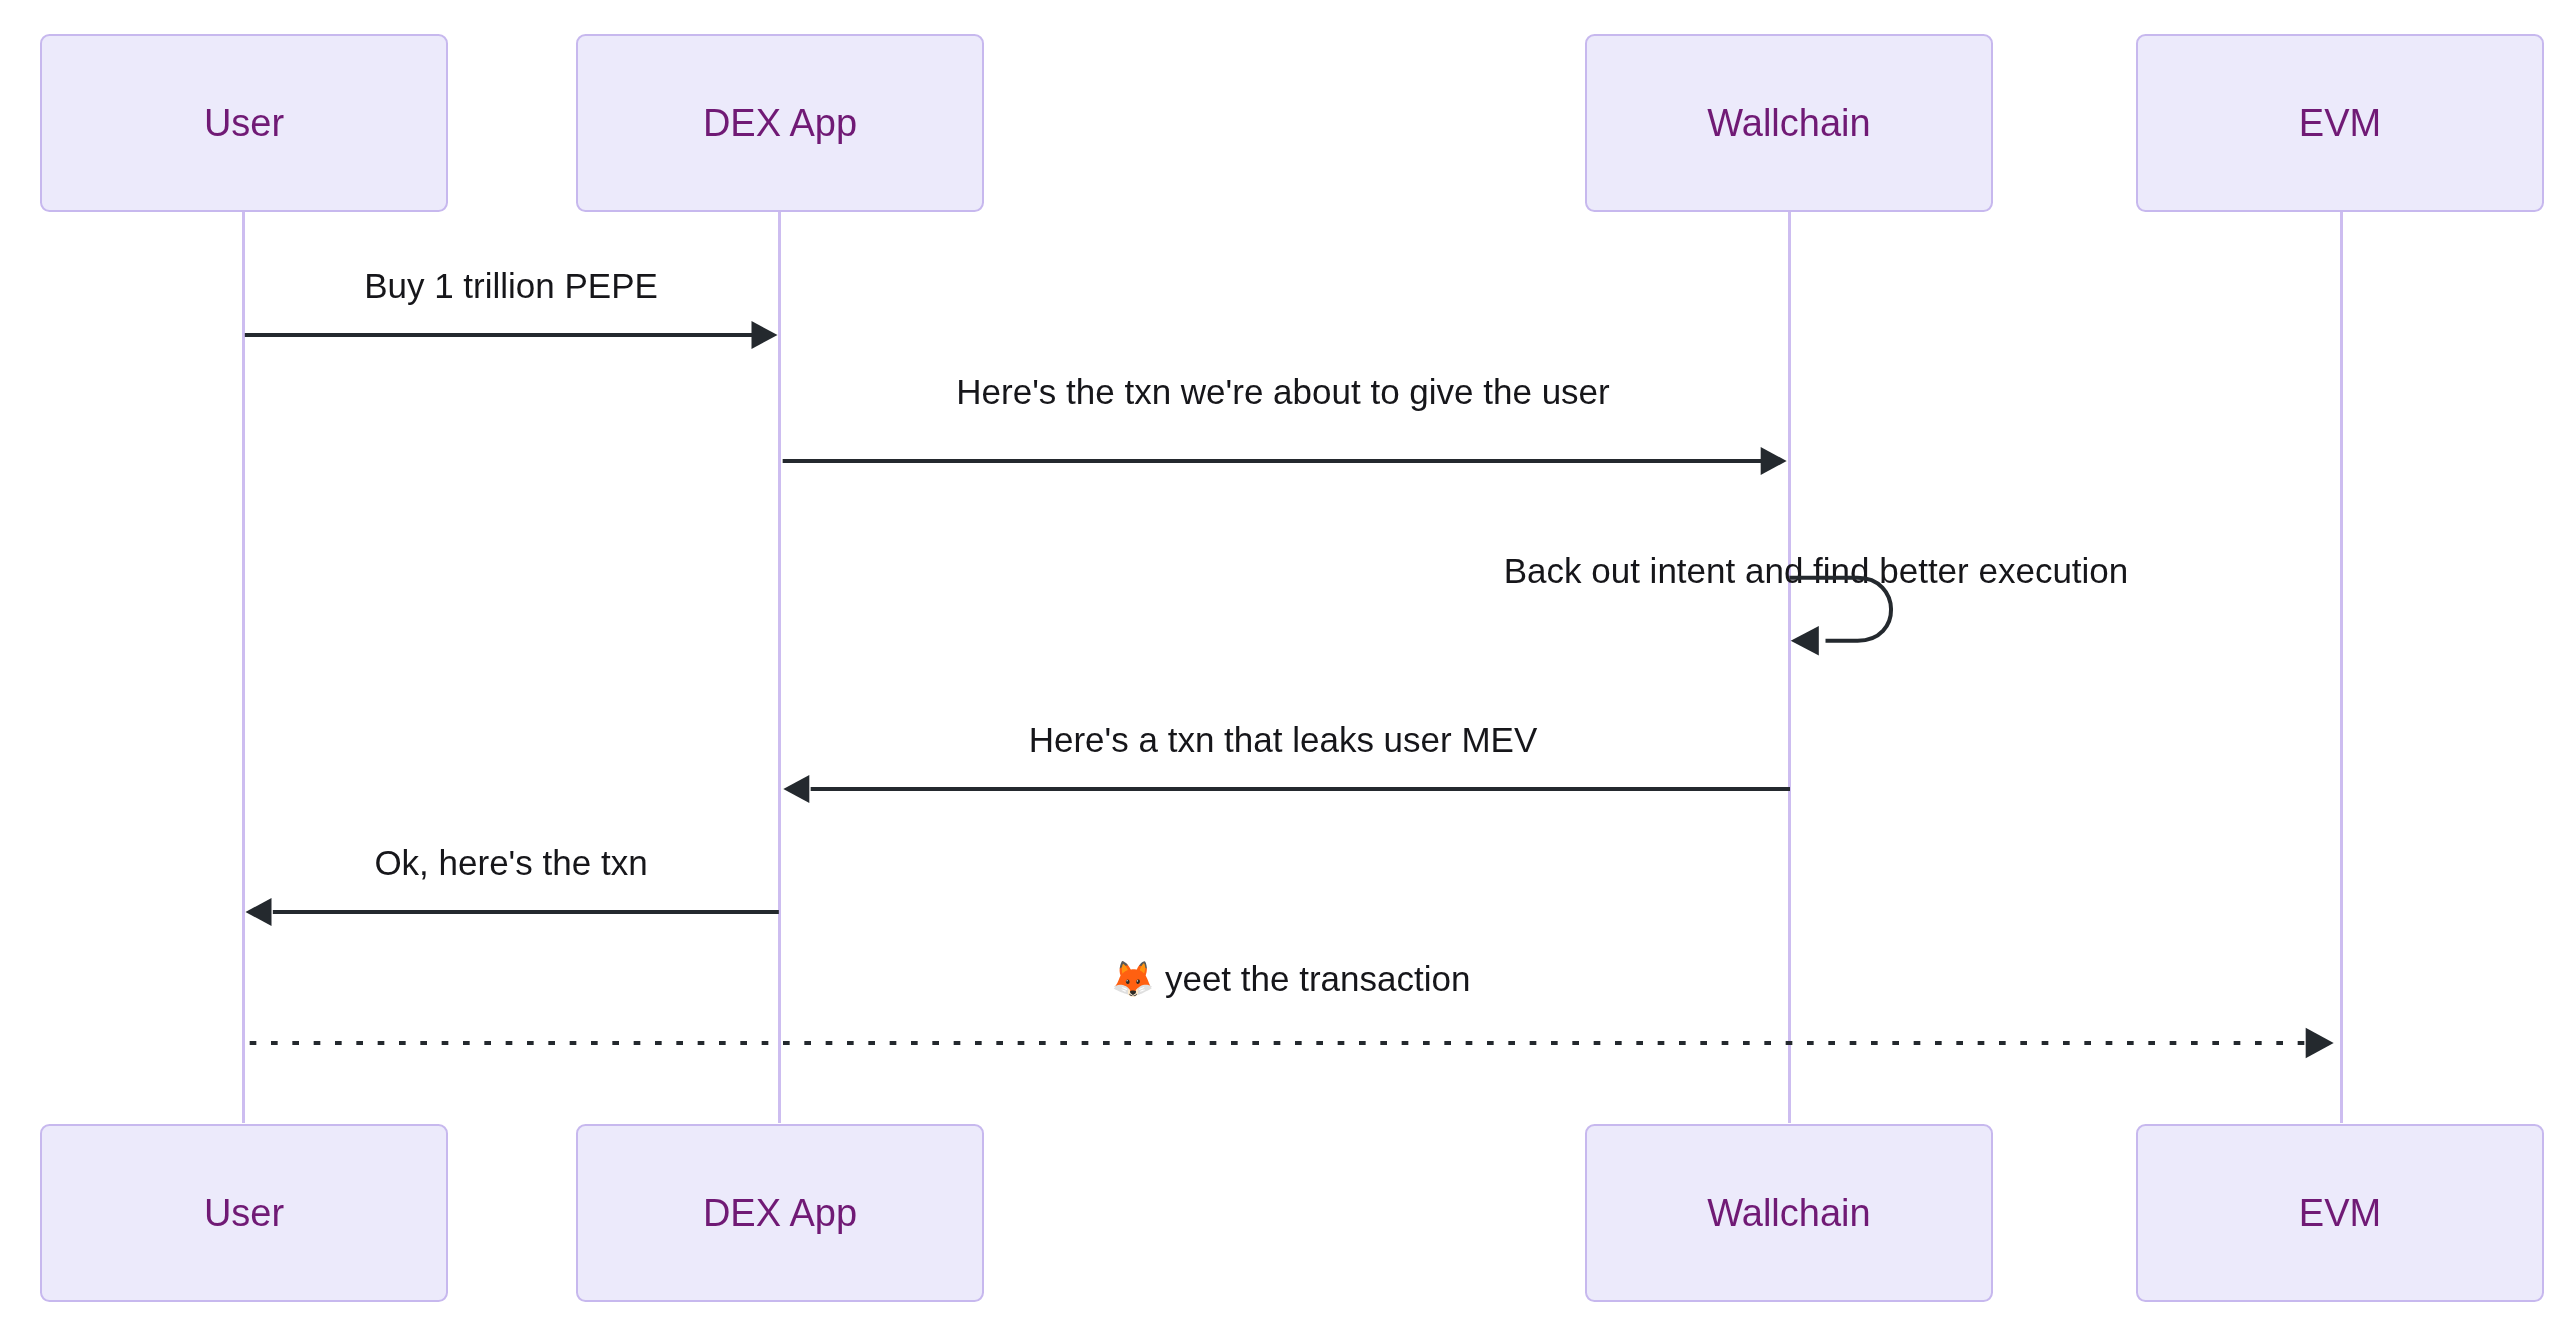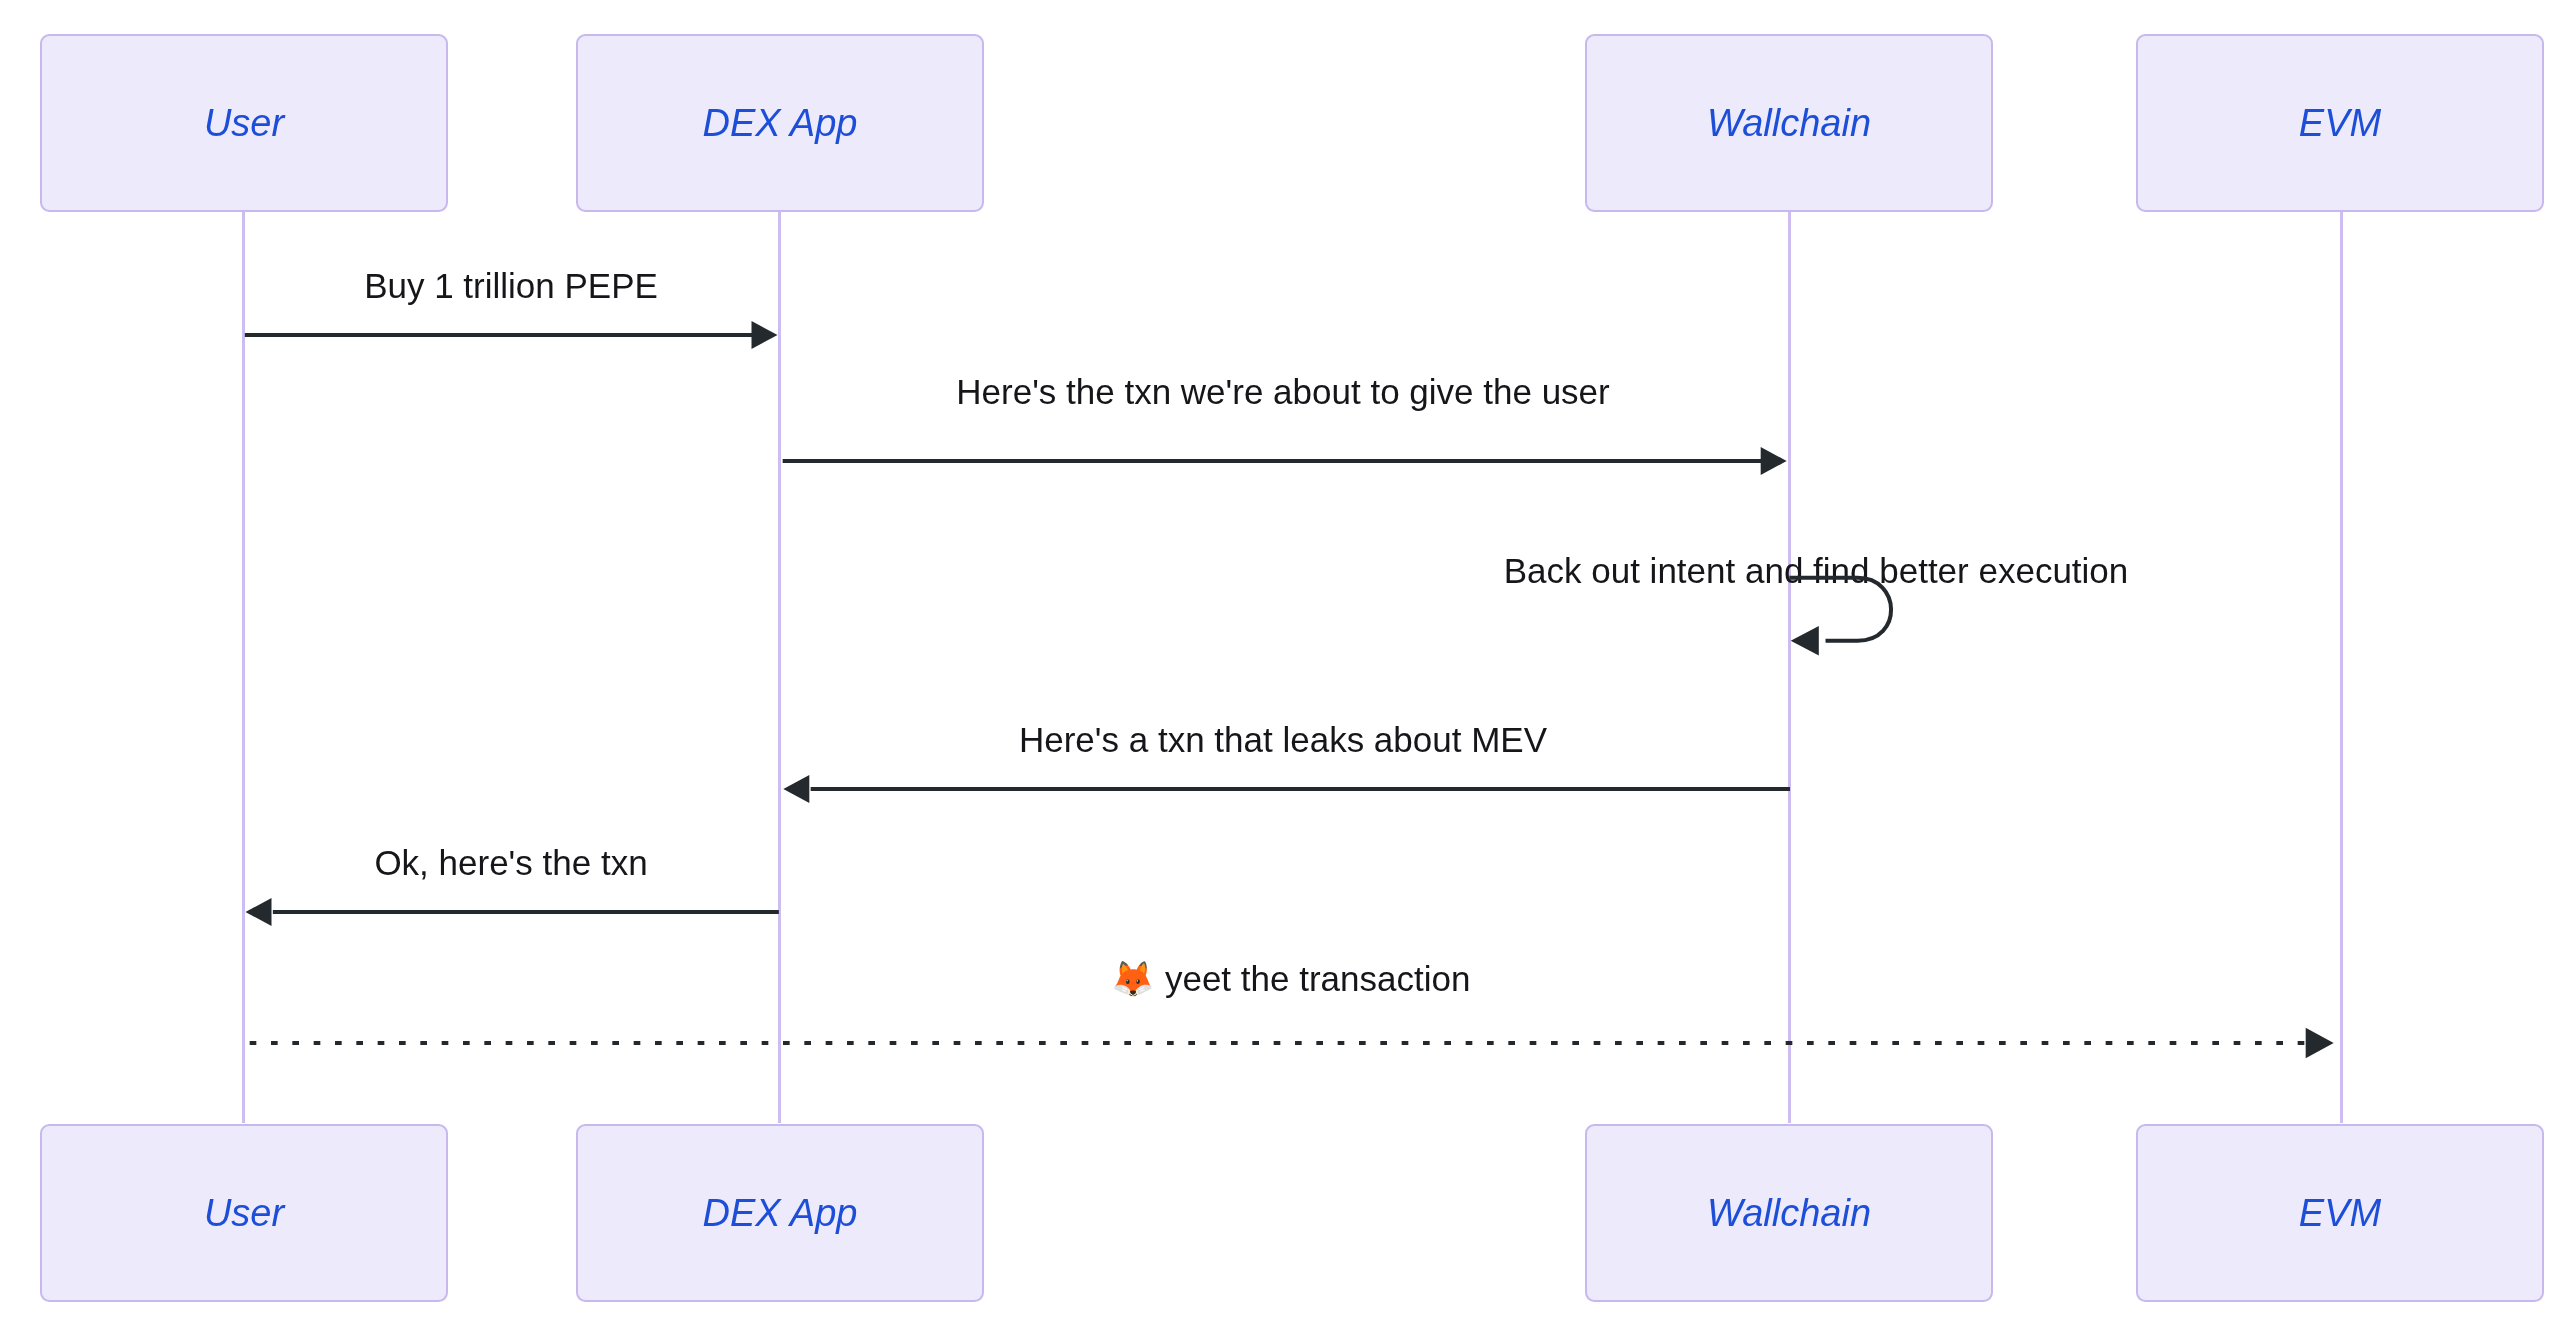--- a/index.html
+++ b/index.html
@@ -25,25 +25,24 @@
     box-sizing: border-box;
     background: #ECEAFB;
     border: 2.7px solid #C7B8EE;
     border-radius: 9.4px;
     display: flex;
     align-items: center;
     justify-content: center;
   }
   .actor-label {
     font-size: 38px;
-    color: #1d4ed8;
+    color: #701a75;
     font-family: "Liberation Sans", sans-serif;
     line-height: 1;
     white-space: nowrap;
-    font-style: italic;
   }
   
   .lifeline {
     position: absolute;
     width: 3.4px;
     background: #CDBDF0;
   }
   
   .msg-label {
     position: absolute;
@@ -115,21 +114,21 @@
     <line class="msg-line" x1="2" y1="30" x2="1477" y2="30"></line>
     <polygon class="msg-head" points="1508,30 1469,9 1469,51"></polygon>
   </svg>
 
   <div class="msg-label" style="left:1788px; top:553px;margin-left:28px;">Back out intent and find better execution</div>
   <svg class="msg-svg" style="left:1784px; top:567px;" width="154" height="94" viewBox="0 0 230 140">
     <path class="loop-path" d="M 8 16 L 110 16 C 175 16 178 110 110 110 L 62 110"></path>
     <polygon class="msg-head" points="10,110 52,88 52,132"></polygon>
   </svg>
 
-  <div class="msg-label" style="left:1283px; top:722px;">Here's a txn that leaks about MEV</div>
+  <div class="msg-label" style="left:1283px; top:722px;">Here's a txn that leaks user MEV</div>
   <svg class="msg-svg" style="left:778px; top:769px;" width="1020" height="40" viewBox="0 0 1520 60">
     <line class="msg-line" x1="44" y1="30" x2="1513" y2="30"></line>
     <polygon class="msg-head" points="3,30 42,9 42,51"></polygon>
   </svg>
 
   <div class="msg-label" style="left:511px; top:845px;">Ok, here's the txn</div>
   <svg class="msg-svg" style="left:242px; top:892px;" width="543" height="40" viewBox="0 0 810 60">
     <line class="msg-line" x1="44" y1="30" x2="803" y2="30"></line>
     <polygon class="msg-head" points="3,30 42,9 42,51"></polygon>
   </svg>

